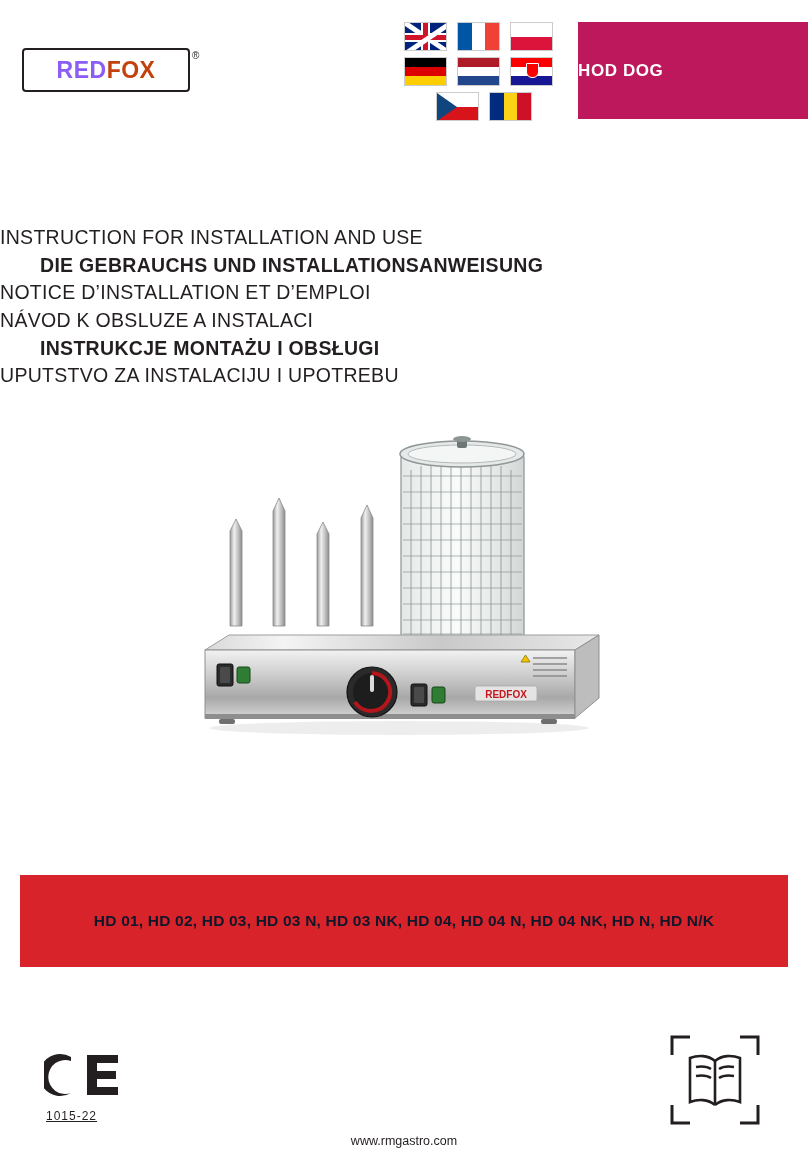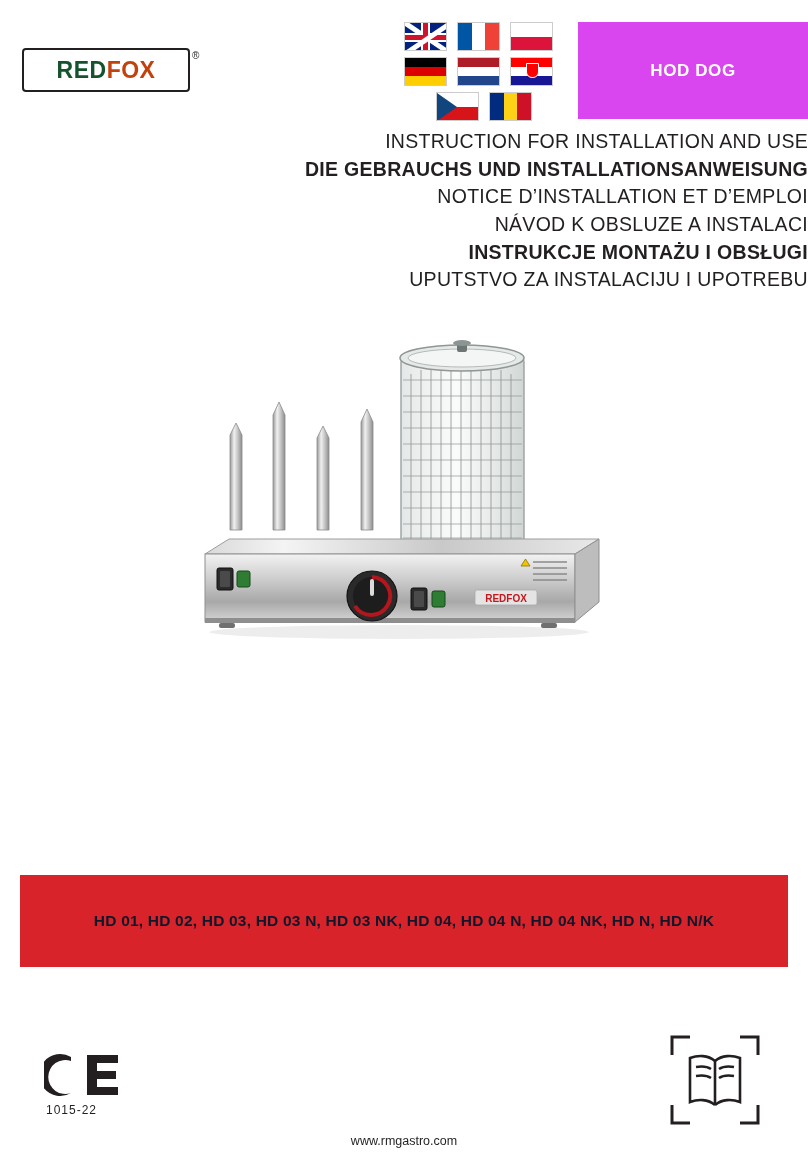--- a/index.html
+++ b/index.html
@@ -30,21 +30,21 @@
     display: flex;
     align-items: center;
     justify-content: center;
   }
   .logo-text {
     font-size: 23px;
     font-weight: bold;
     letter-spacing: 0.5px;
     font-family: "Liberation Sans", sans-serif;
   }
-  .logo-text .red { color: #14532d; }
+  .logo-text .red { color: #8b5cf6; }
   .logo-text .blk { color: #c2410c; }
   .logo-reg {
     position: absolute;
     left: 192px;
     top: 50px;
     font-size: 10px;
     color: #231f20;
   }
 
   .flags {
@@ -137,35 +137,35 @@
   .fl-ro .b { background: #002b7f; }
   .fl-ro .y { background: #fcd116; }
   .fl-ro .r { background: #ce1126; }
 
   .header-band {
     position: absolute;
     left: 578px;
     top: 22px;
     right: 0;
     height: 97px;
-    background: #d946ef;
+    background: #be185d;
     display: flex;
     align-items: center;
-    justify-content: center;
   }
   .header-band-text {
     color: #ffffff;
     font-size: 17px;
     font-weight: bold;
     letter-spacing: 0.6px;
   }
 
   
   .titles {
-    text-align: right;
+    margin-top: 96px;
+    text-align: left;
     line-height: 1.42;
   }
   .titles .line {
     font-size: 19.5px;
     letter-spacing: 0.3px;
     color: #231f20;
   }
   .titles .line.bold { font-weight: bold; padding-left: 40px; }
 
   
@@ -200,22 +200,23 @@
   .ce-block {
     position: absolute;
     left: 44px;
     top: 1052px;
   }
   .ce-mark { display: block; }
   .ce-code {
     font-size: 12px;
     letter-spacing: 1px;
     color: #231f20;
-    margin-top: 5px;
+    margin-top: 11px;
     padding-left: 2px;
+    text-decoration: underline;
   }
   .manual-icon {
     position: absolute;
     right: 48px;
     top: 1035px;
   }
   .site {
     position: absolute;
     left: 0; right: 0;
     top: 1134px;

